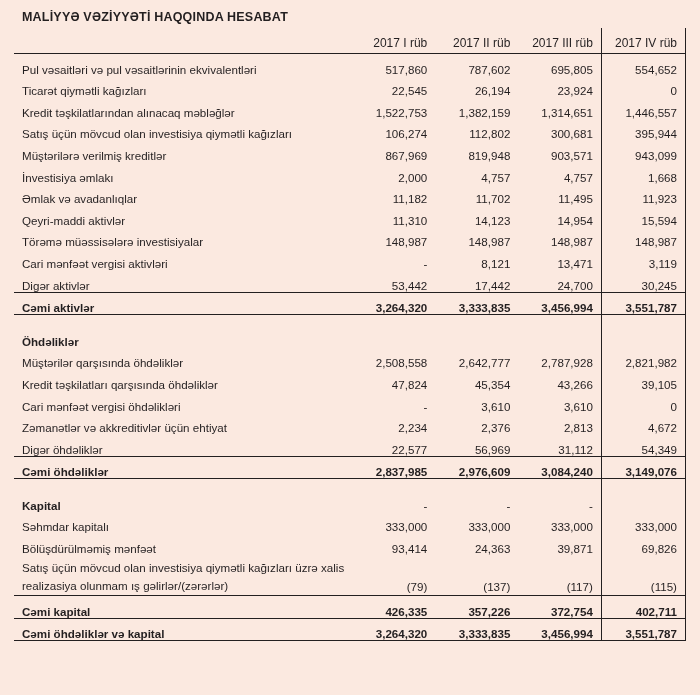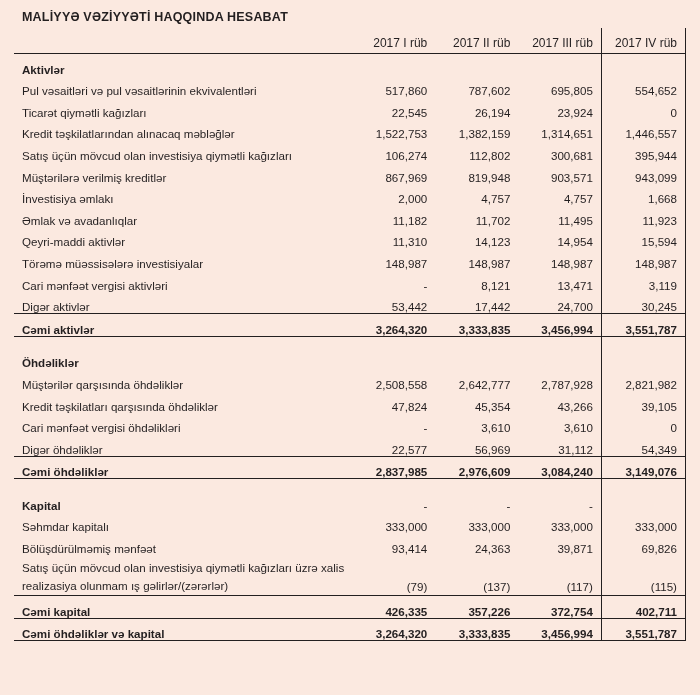--- a/index.html
+++ b/index.html
@@ -116,27 +116,20 @@
     <thead>
       <tr class="hdr">
         <th class="blank"></th>
         <th>2017 I rüb</th>
         <th>2017 II rüb</th>
         <th>2017 III rüb</th>
         <th class="q4">2017 IV rüb</th>
       </tr>
     </thead>
     <tbody>
-        <tr class="section">
-          <td class="lab">Aktivlər</td>
-          <td class="num"></td>
-          <td class="num"></td>
-          <td class="num"></td>
-          <td class="num q4"></td>
-        </tr>
         <tr class="item">
           <td class="lab">Pul vəsaitləri və pul vəsaitlərinin ekvivalentləri</td>
           <td class="num">517,860</td>
           <td class="num">787,602</td>
           <td class="num">695,805</td>
           <td class="num q4">554,652</td>
         </tr>
         <tr class="item">
           <td class="lab">Ticarət qiymətli kağızları</td>
           <td class="num">22,545</td>
@@ -240,20 +233,27 @@
           <td class="num q4">39,105</td>
         </tr>
         <tr class="item">
           <td class="lab">Cari mənfəət vergisi öhdəlikləri</td>
           <td class="num">-</td>
           <td class="num">3,610</td>
           <td class="num">3,610</td>
           <td class="num q4">0</td>
         </tr>
         <tr class="item">
+          <td class="lab">Zəmanətlər və akkreditivlər üçün ehtiyat</td>
+          <td class="num">2,234</td>
+          <td class="num">2,376</td>
+          <td class="num">2,813</td>
+          <td class="num q4">4,672</td>
+        </tr>
+        <tr class="item">
           <td class="lab">Digər öhdəliklər</td>
           <td class="num">22,577</td>
           <td class="num">56,969</td>
           <td class="num">31,112</td>
           <td class="num q4">54,349</td>
         </tr>
         <tr class="total">
           <td class="lab">Cəmi öhdəliklər</td>
           <td class="num">2,837,985</td>
           <td class="num">2,976,609</td>

